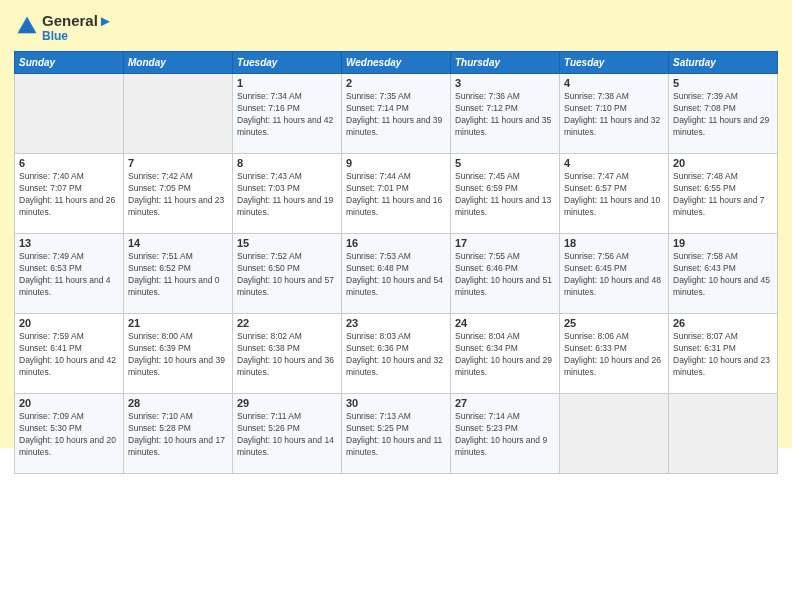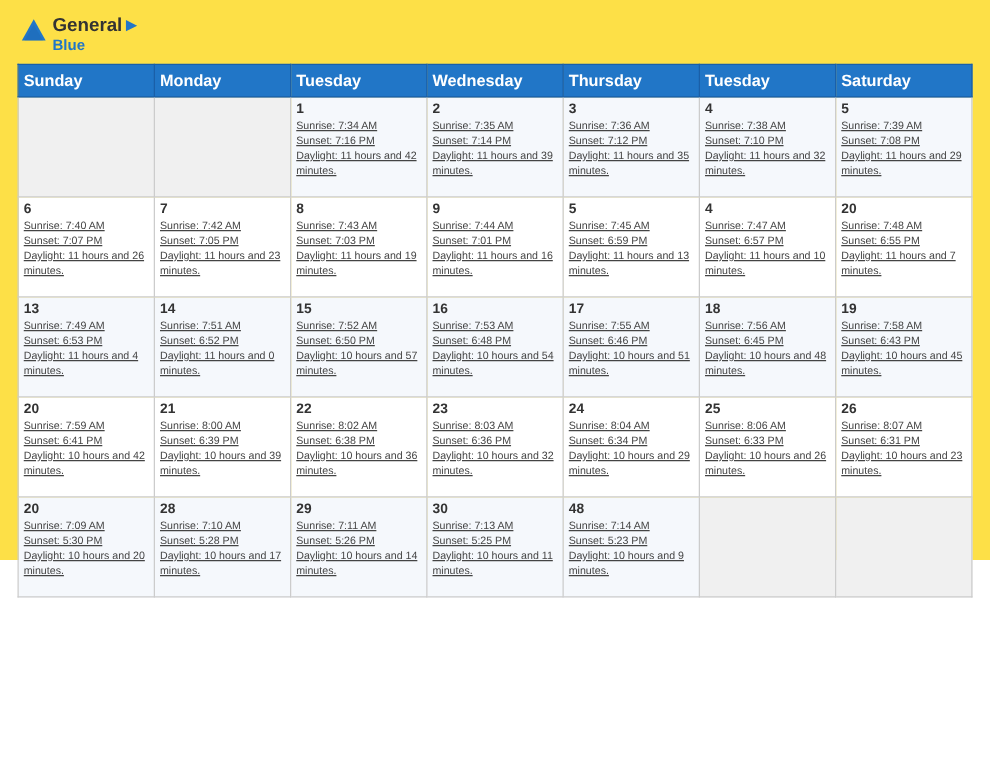--- a/index.html
+++ b/index.html
@@ -6,21 +6,21 @@
     body {
       width: 792px;
       height: 612px;
       font-family: Arial, sans-serif;
       background: #fff;
       overflow: hidden;
     }
     .page {
       width: 792px;
       height: 448px;
-      background: #fde047;
+      background: #fef9c3;
       padding: 12px 14px;
     }
     .header {
       display: flex;
       justify-content: space-between;
       align-items: flex-start;
       margin-bottom: 8px;
     }
     .logo {
       display: flex;
@@ -45,25 +45,26 @@
       color: #555;
     }
     table {
       width: 100%;
       border-collapse: collapse;
       table-layout: fixed;
     }
     thead tr th {
       background: #2176c7;
       color: #fff;
-      font-size: 13px;
+      font-size: 10px;
       font-weight: bold;
       padding: 5px 4px;
       text-align: left;
       border: 1px solid #1a5fa8;
+      font-style: italic;
     }
     tbody tr td {
       vertical-align: top;
       border: 1px solid #ccc;
       padding: 3px 4px;
       font-size: 9px;
       color: #333;
       height: 80px;
       background: #fff;
     }
@@ -77,21 +78,20 @@
       font-size: 11px;
       font-weight: bold;
       color: #333;
       display: block;
       margin-bottom: 2px;
     }
     .day-info {
       font-size: 8.5px;
       color: #444;
       line-height: 1.4;
-      text-decoration: underline;
     }
     .empty-cell {
       background: #f0f0f0 !important;
     }
   </style>
 </head>
 <body>
 
 <div class="page">
   <div class="header">
@@ -311,21 +311,21 @@
           Sunrise: 7:11 AM<br>Sunset: 5:26 PM<br>Daylight: 10 hours and 14 minutes.
         </div>
           </td>
           <td>
             <span class="day-num">30</span>
         <div class="day-info">
           Sunrise: 7:13 AM<br>Sunset: 5:25 PM<br>Daylight: 10 hours and 11 minutes.
         </div>
           </td>
           <td>
-            <span class="day-num">48</span>
+            <span class="day-num">27</span>
         <div class="day-info">
           Sunrise: 7:14 AM<br>Sunset: 5:23 PM<br>Daylight: 10 hours and 9 minutes.
         </div>
           </td>
           <td class="empty-cell"></td>
           <td class="empty-cell"></td>
         </tr>
       </tbody>
   </table>
 </div>

